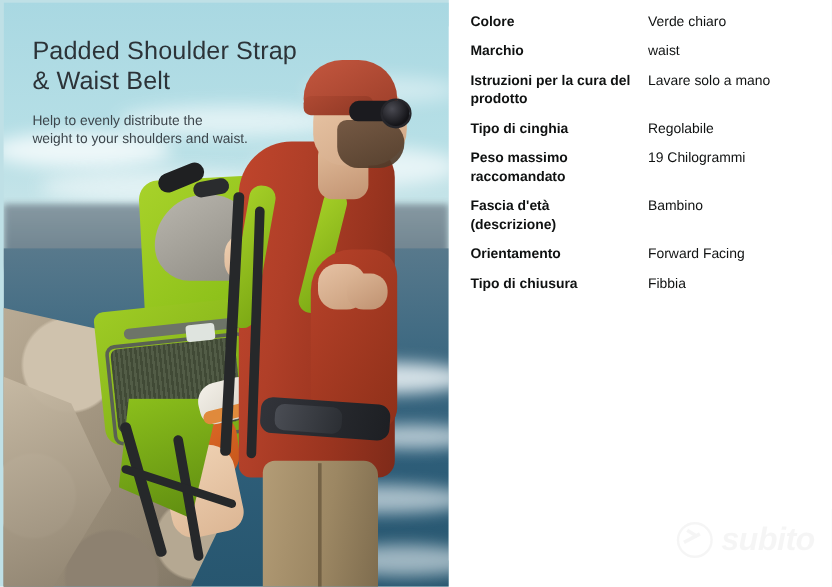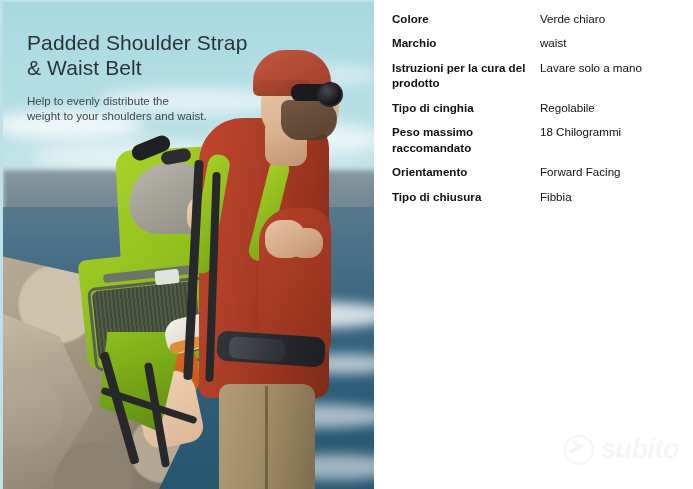--- a/index.html
+++ b/index.html
@@ -5,21 +5,21 @@
   html,body{margin:0;padding:0;background:#ffffff;}
   body{width:693px;height:489px;overflow:hidden;
        font-family:"Liberation Sans","DejaVu Sans",sans-serif;}
 
   .page{position:relative;width:693px;height:489px;background:#ffffff;}
 
   
   .photo-panel{position:absolute;left:0;top:0;width:374px;height:489px;
                overflow:hidden;background:#bfe0e6;}
   .photo-inner{position:absolute;left:3px;top:2px;width:371px;height:487px;
-               overflow:hidden;padding-left:42px;}
+               overflow:hidden;}
 
   
   .sky{position:absolute;left:0;top:0;width:100%;height:58%;
        background:linear-gradient(180deg,#a9d8e2 0%,#b6dfe6 40%,#cfe7ea 72%,#dfecec 100%);}
   .cloud{position:absolute;border-radius:50%;background:rgba(255,255,255,.75);
          filter:blur(7px);}
   .c1{left:-10px;top:108px;width:150px;height:30px;}
   .c2{left:96px;top:86px;width:190px;height:26px;opacity:.8;}
   .c3{left:210px;top:120px;width:170px;height:34px;opacity:.85;}
   .c4{left:30px;top:140px;width:210px;height:28px;opacity:.7;}
@@ -267,21 +267,25 @@
         <tr>
           <td class="spec-label">Istruzioni per la cura del prodotto</td>
           <td class="spec-value">Lavare solo a mano</td>
         </tr>
         <tr>
           <td class="spec-label">Tipo di cinghia</td>
           <td class="spec-value">Regolabile</td>
         </tr>
         <tr>
           <td class="spec-label">Peso massimo raccomandato</td>
-          <td class="spec-value">18 Chilogrammi</td>
+          <td class="spec-value">19 Chilogrammi</td>
+        </tr>
+        <tr>
+          <td class="spec-label">Fascia d'età (descrizione)</td>
+          <td class="spec-value">Bambino</td>
         </tr>
         <tr>
           <td class="spec-label">Orientamento</td>
           <td class="spec-value">Forward Facing</td>
         </tr>
         <tr>
           <td class="spec-label">Tipo di chiusura</td>
           <td class="spec-value">Fibbia</td>
         </tr>
       </tbody>

